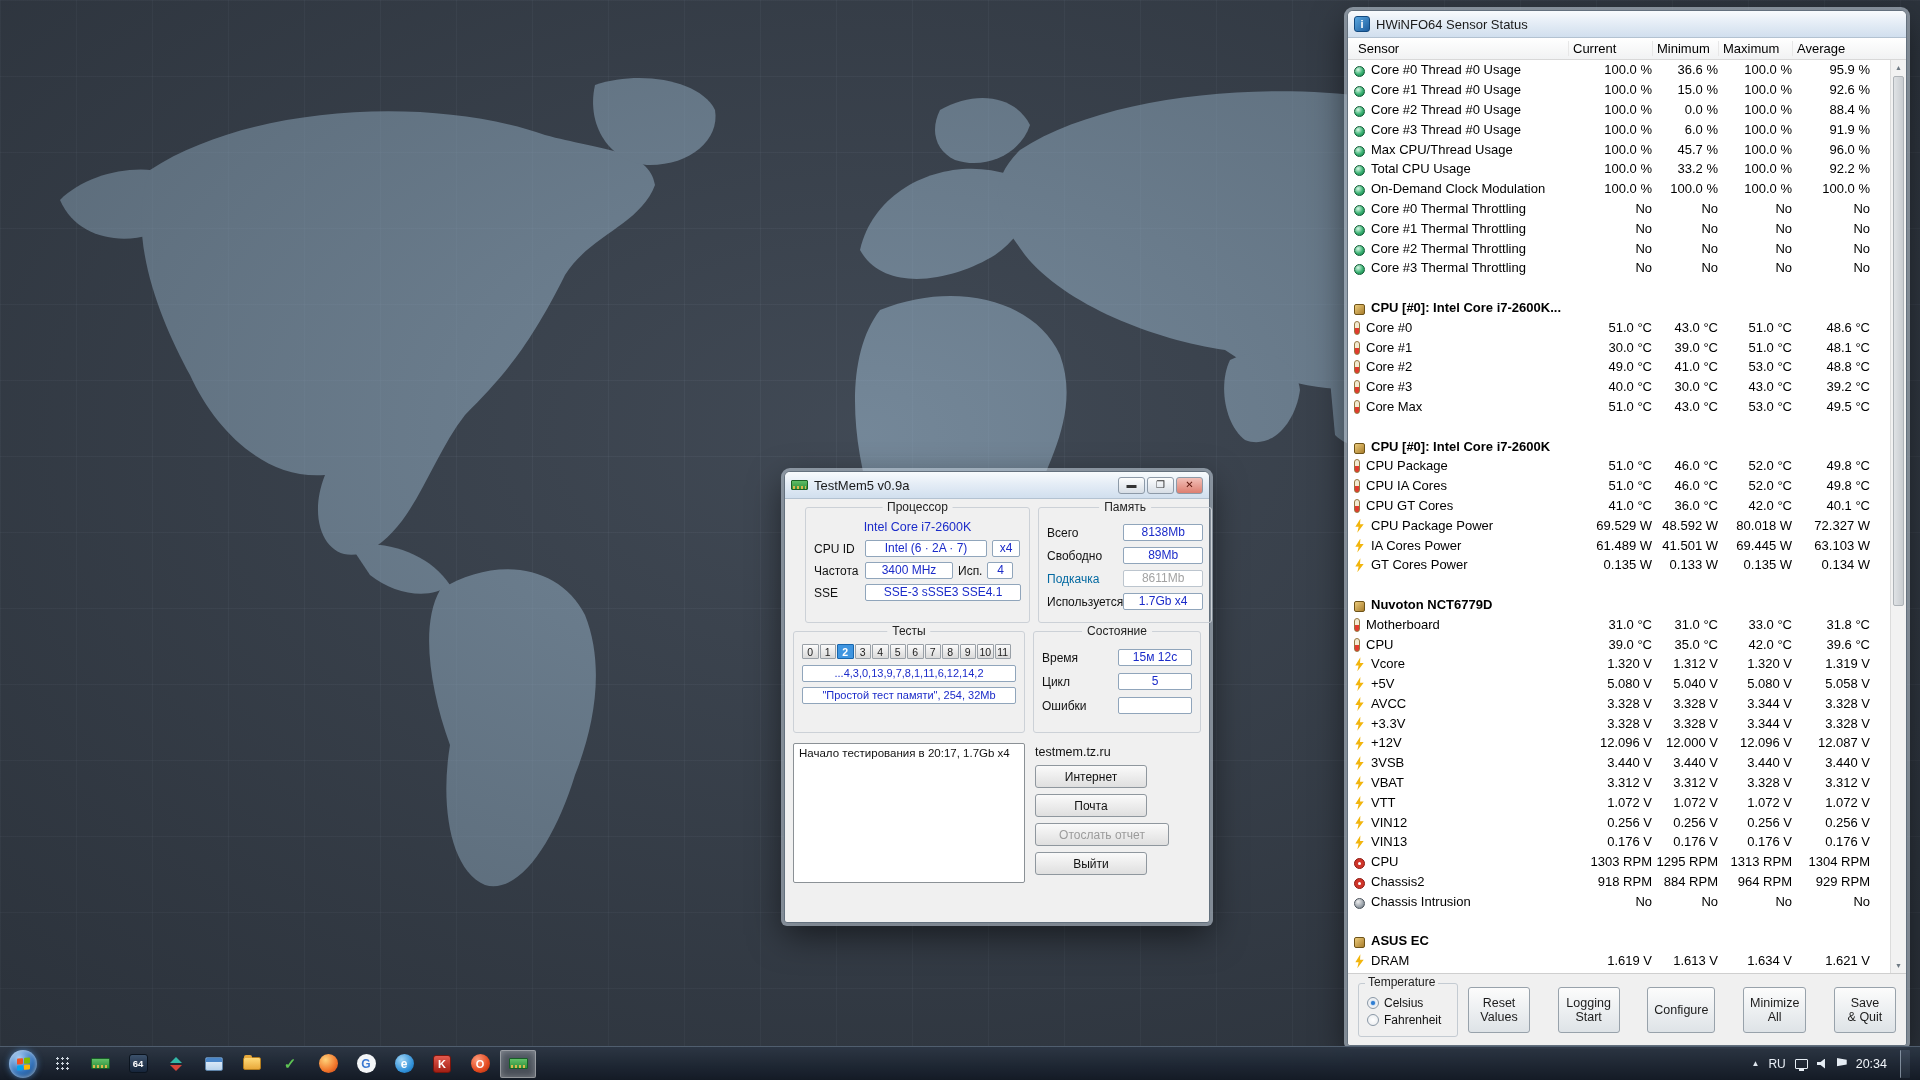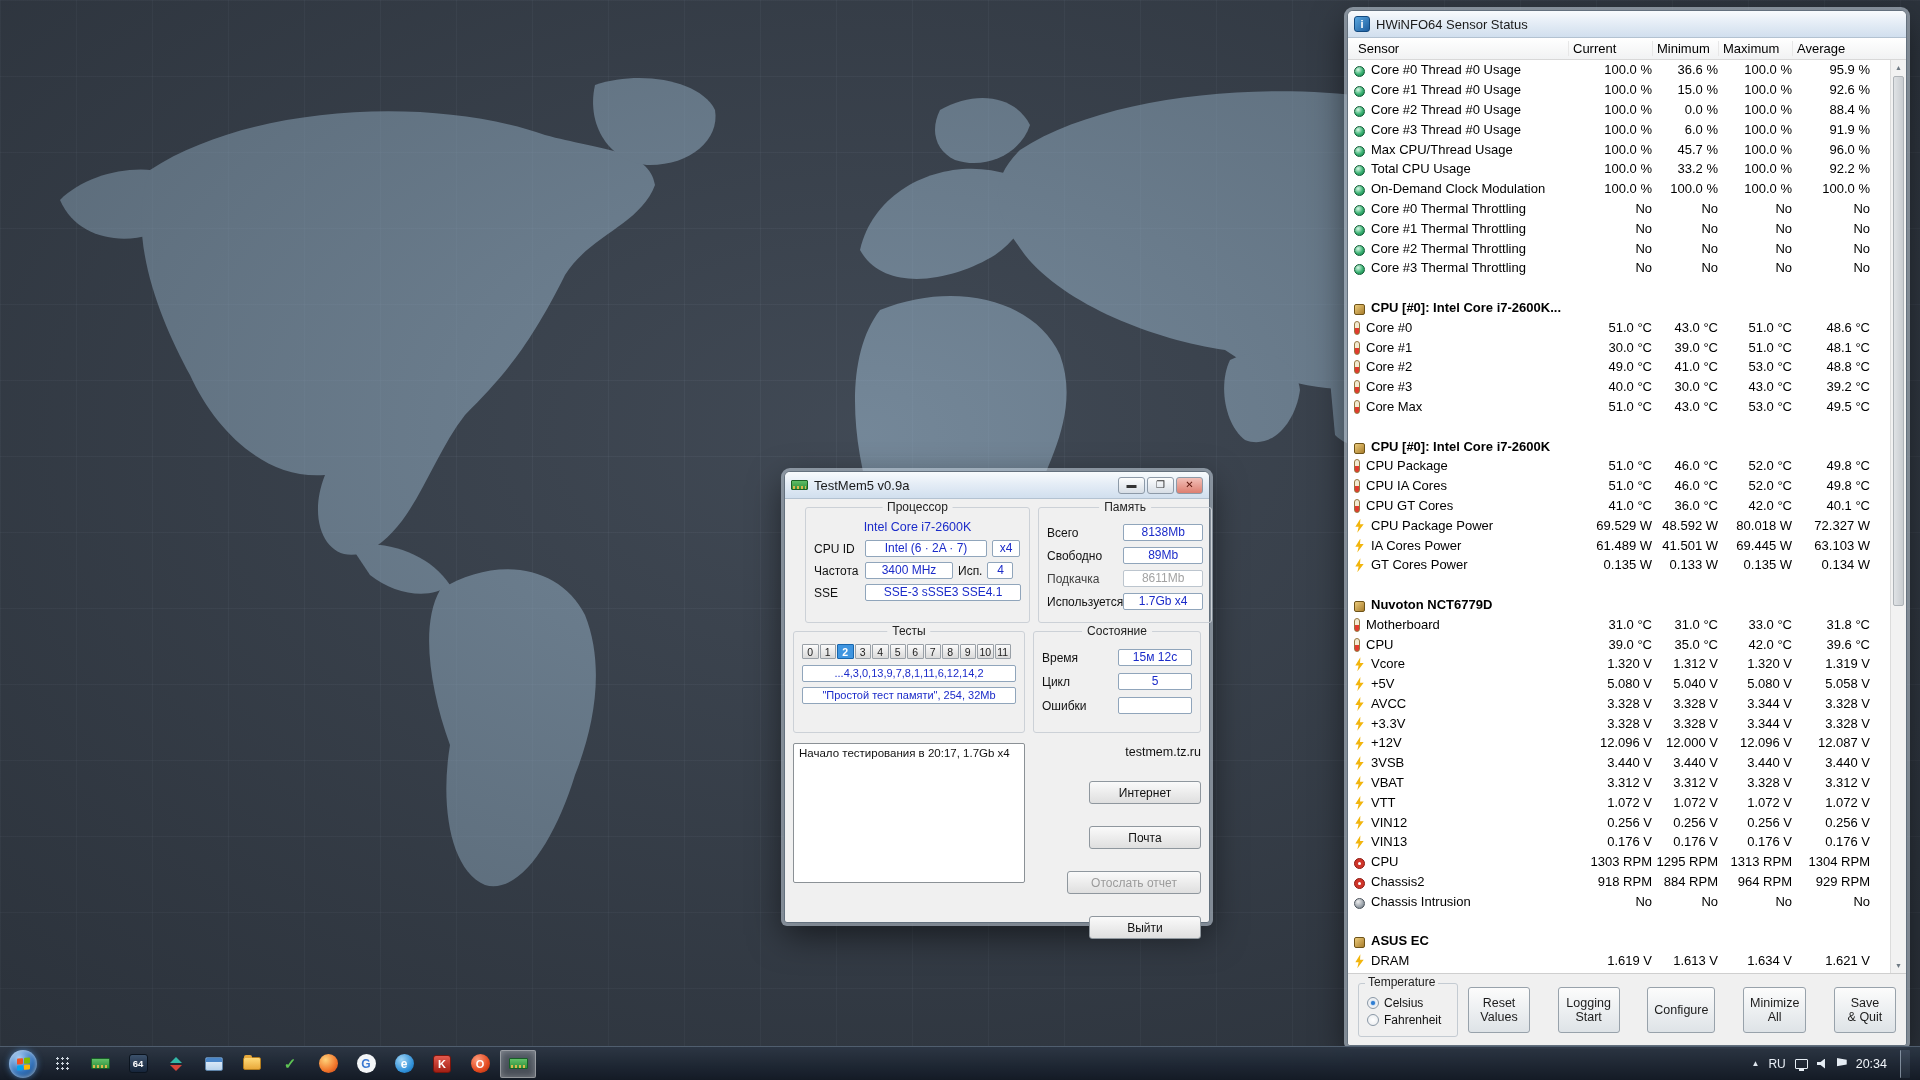--- a/index.html
+++ b/index.html
@@ -94,42 +94,42 @@
   .tm-client { flex:1; padding:8px; display:flex; flex-direction:column; }
   .tm-row { display:flex; gap:8px; }
   .grp { position:relative; border:1px solid #ccd1d7; border-radius:3px; padding:12px 8px 6px; }
   .grp-cap { position:absolute; top:-8px; left:50%; transform:translateX(-50%);
     background:#f0f0f0; padding:0 5px; font-size:12px; color:#222; white-space:nowrap; }
   .grp.cpu { width:232px; height:116px;margin-left:12px; }
   .grp.mem { flex:1; height:116px; }
   .grp.tests { width:232px; height:102px; margin-top:8px; }
   .grp.state { flex:1; height:102px; margin-top:8px; }
   .lb { font-size:12px; color:#111; white-space:nowrap; }
-  .lb.muted { color:#404040; }
+  .lb.muted { color:#0369a1; }
   .vb { background:#fff; border:1px solid #90a5bb; border-radius:2px; color:#1b2bc9;
     font-size:12px; height:17px; line-height:15px; text-align:center; padding:0 3px;
     white-space:nowrap; overflow:hidden; }
   .vb.muted { color:#a3a3a3; border-color:#bcc5ce; }
   .cpu-name { text-align:center; color:#1b2bc9; font-size:12.5px; margin-bottom:6px; }
   .cpu-line { display:flex; align-items:center; gap:5px; margin-bottom:5px; }
   .mem-line { display:flex; align-items:center; justify-content:space-between; margin:4px 0 6px; }
   .mem-line .vb { width:80px; }
   .tnum-row { display:flex; gap:1px; }
   .tnum { width:16.5px; height:15px; border:1px solid #99a0a7; border-radius:1px;
     background:linear-gradient(#fbfbfb,#dadada); font-size:10.5px; color:#222;
     display:flex; align-items:center; justify-content:center; }
   .tnum.active { background:#3f95e0; border-color:#1766ad; color:#fff; font-weight:bold; }
   .seq-box { margin-top:6px; font-size:11px; }
   .name-box { margin-top:5px; font-size:11px; }
   .st-line { display:flex; align-items:center; justify-content:space-between; margin:5px 0 7px; }
   .st-line .vb { width:74px; }
   .tm-bottom { display:flex; gap:10px; margin-top:10px; flex:1; }
   .log { width:232px; height:140px; background:#fff; border:1px solid #8b9196; border-radius:2px;
     font-size:11.5px; color:#111; padding:3px 5px; overflow:hidden; }
-  .tm-right { flex:1; display:flex; flex-direction:column; align-items:flex-end; gap:22px; padding-top:2px; }
+  .tm-right { flex:1; display:flex; flex-direction:column; align-items:flex-start; gap:6px; padding-top:2px; }
   .site { font-size:12.5px; color:#111; }
   .tm-btn { width:112px; height:23px; border:1px solid #8f979e; border-radius:3px;
     background:linear-gradient(#fafafa,#dfdfdf); font-size:12px; color:#111;
     display:flex; align-items:center; justify-content:center; }
   .tm-btn.wide { width:134px; }
   .tm-btn.disabled { color:#9b9b9b; }
 
   
   .taskbar { position:absolute; left:0; right:0; bottom:0; height:34px;
     background:linear-gradient(rgba(44,54,68,0.96), rgba(19,26,37,0.98));

